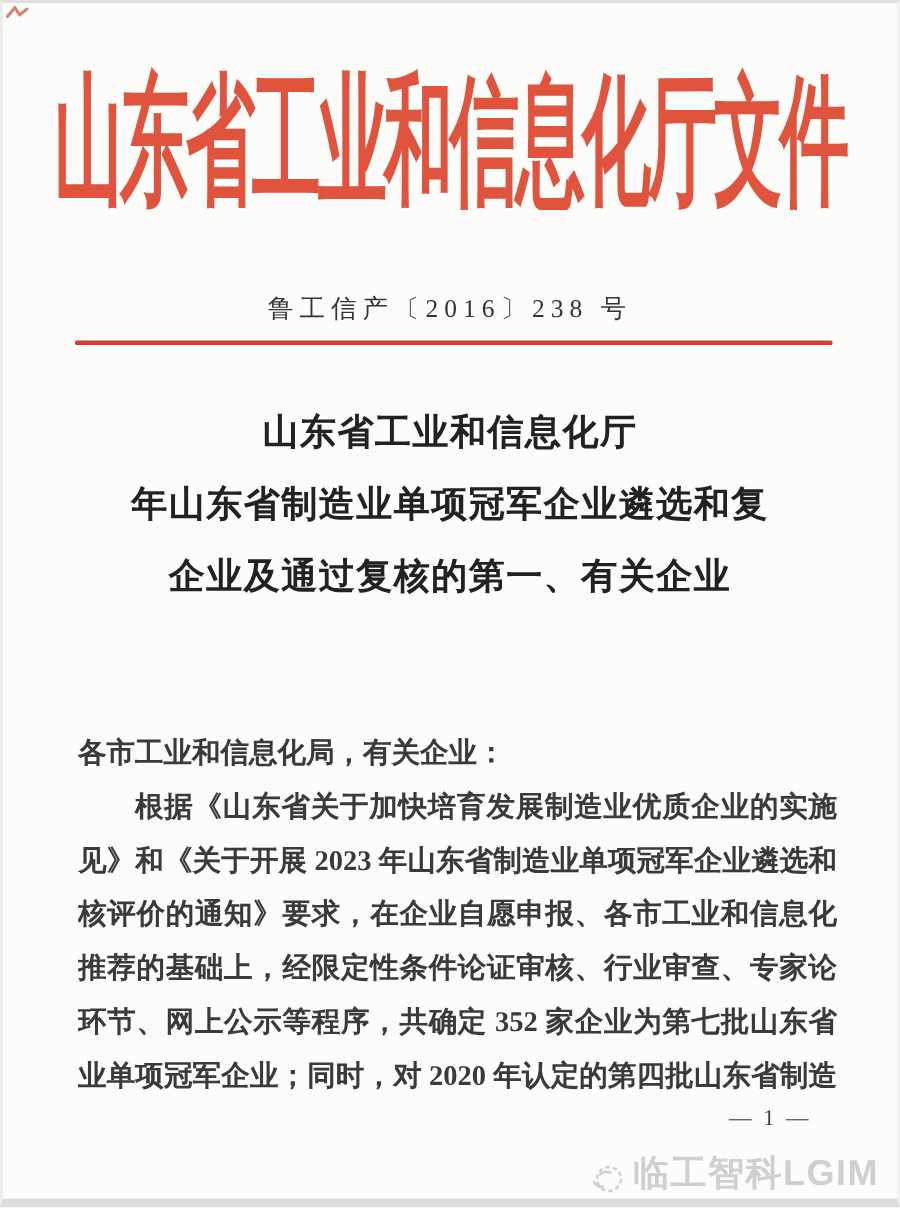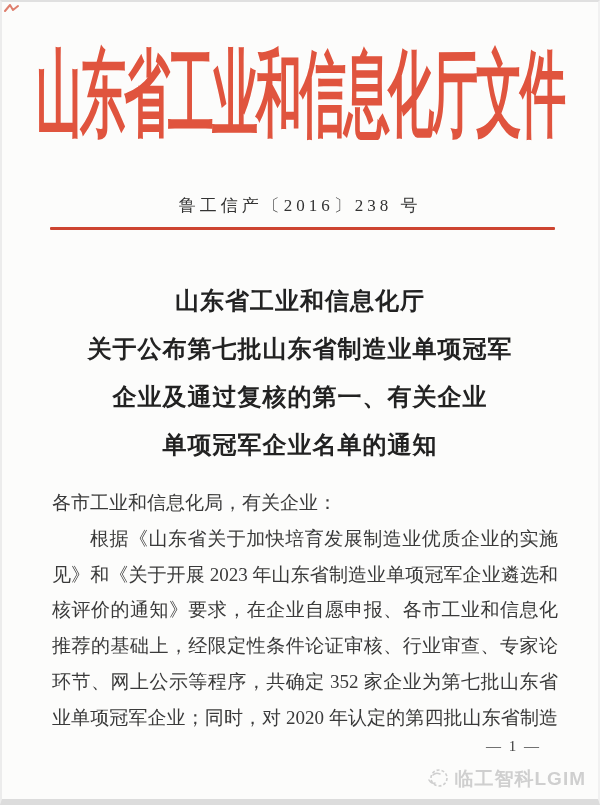--- a/index.html
+++ b/index.html
@@ -57,21 +57,21 @@
   .red-divider {
     position: absolute;
     top: 225px;
     left: 48px;
     width: 505px;
     height: 3px;
     border-radius: 1px;
   }
   .notice-title {
     position: absolute;
-    top: 275px;
+    top: 263px;
     left: 0;
     right: 0;
     text-align: center;
     color: #222222;
     font-weight: bold;
   }
   .notice-title .t-line {
     font-size: 24px;
     line-height: 48px;
     letter-spacing: 1px;
@@ -81,20 +81,21 @@
     position: absolute;
     top: 483px;
     left: 50px;
     width: 506px;
     color: #3a3a3a;
     font-size: 19px;
   }
   .body-block .b-line {
     line-height: 35.8px;
     white-space: nowrap;
+    font-weight: bold;
   }
   .body-block .b-line.justify {
     white-space: normal;
     text-align: justify;
     text-align-last: justify;
     text-justify: inter-character;
     word-break: break-all;
     overflow: hidden;
     height: 35.8px;
   }
@@ -108,24 +109,24 @@
     font-size: 15px;
     color: #3f3f3f;
     letter-spacing: 2px;
     white-space: nowrap;
   }
   .watermark {
     position: absolute;
     top: 764px;
     right: 12px;
     display: flex;
-    align-items: flex-start;
+    align-items: flex-end;
     gap: 5px;
     font-family: "Liberation Sans", "DejaVu Sans", sans-serif;
-    font-size: 19px;
+    font-size: 24px;
     font-weight: bold;
     letter-spacing: 1px;
     white-space: nowrap;
   }
   .watermark .logo {
     width: 24px;
     height: 24px;
     flex: 0 0 auto;
   }
 </style>
@@ -139,23 +140,22 @@
   </svg>
 
   <div class="agency-title" style="color: rgb(224, 84, 62);">山东省工业和信息化厅文件</div>
 
   <div class="doc-number">鲁工信产〔2016〕238 号</div>
 
   <div class="red-divider" style="background: rgb(205, 68, 48);"></div>
 
   <div class="notice-title">
     <div class="t-line">山东省工业和信息化厅</div>
-    <div class="t-line">关于公布第七批山东省制造业单项冠军</div>
+    <div class="t-line">年山东省制造业单项冠军企业遴选和复</div>
     <div class="t-line">企业及通过复核的第一、有关企业</div>
-    <div class="t-line">单项冠军企业名单的通知</div>
   </div>
 
   <div class="body-block">
     <div class="b-line">各市工业和信息化局，有关企业：</div>
     <div class="b-line justify indent">根据《山东省关于加快培育发展制造业优质企业的实施意</div>
     <div class="b-line justify">见》和《关于开展 2023 年山东省制造业单项冠军企业遴选和复</div>
     <div class="b-line justify">核评价的通知》要求，在企业自愿申报、各市工业和信息化局</div>
     <div class="b-line justify">推荐的基础上，经限定性条件论证审核、行业审查、专家论证等</div>
     <div class="b-line justify">环节、网上公示等程序，共确定 352 家企业为第七批山东省制造</div>
     <div class="b-line justify">业单项冠军企业；同时，对 2020 年认定的第四批山东省制造业</div>

